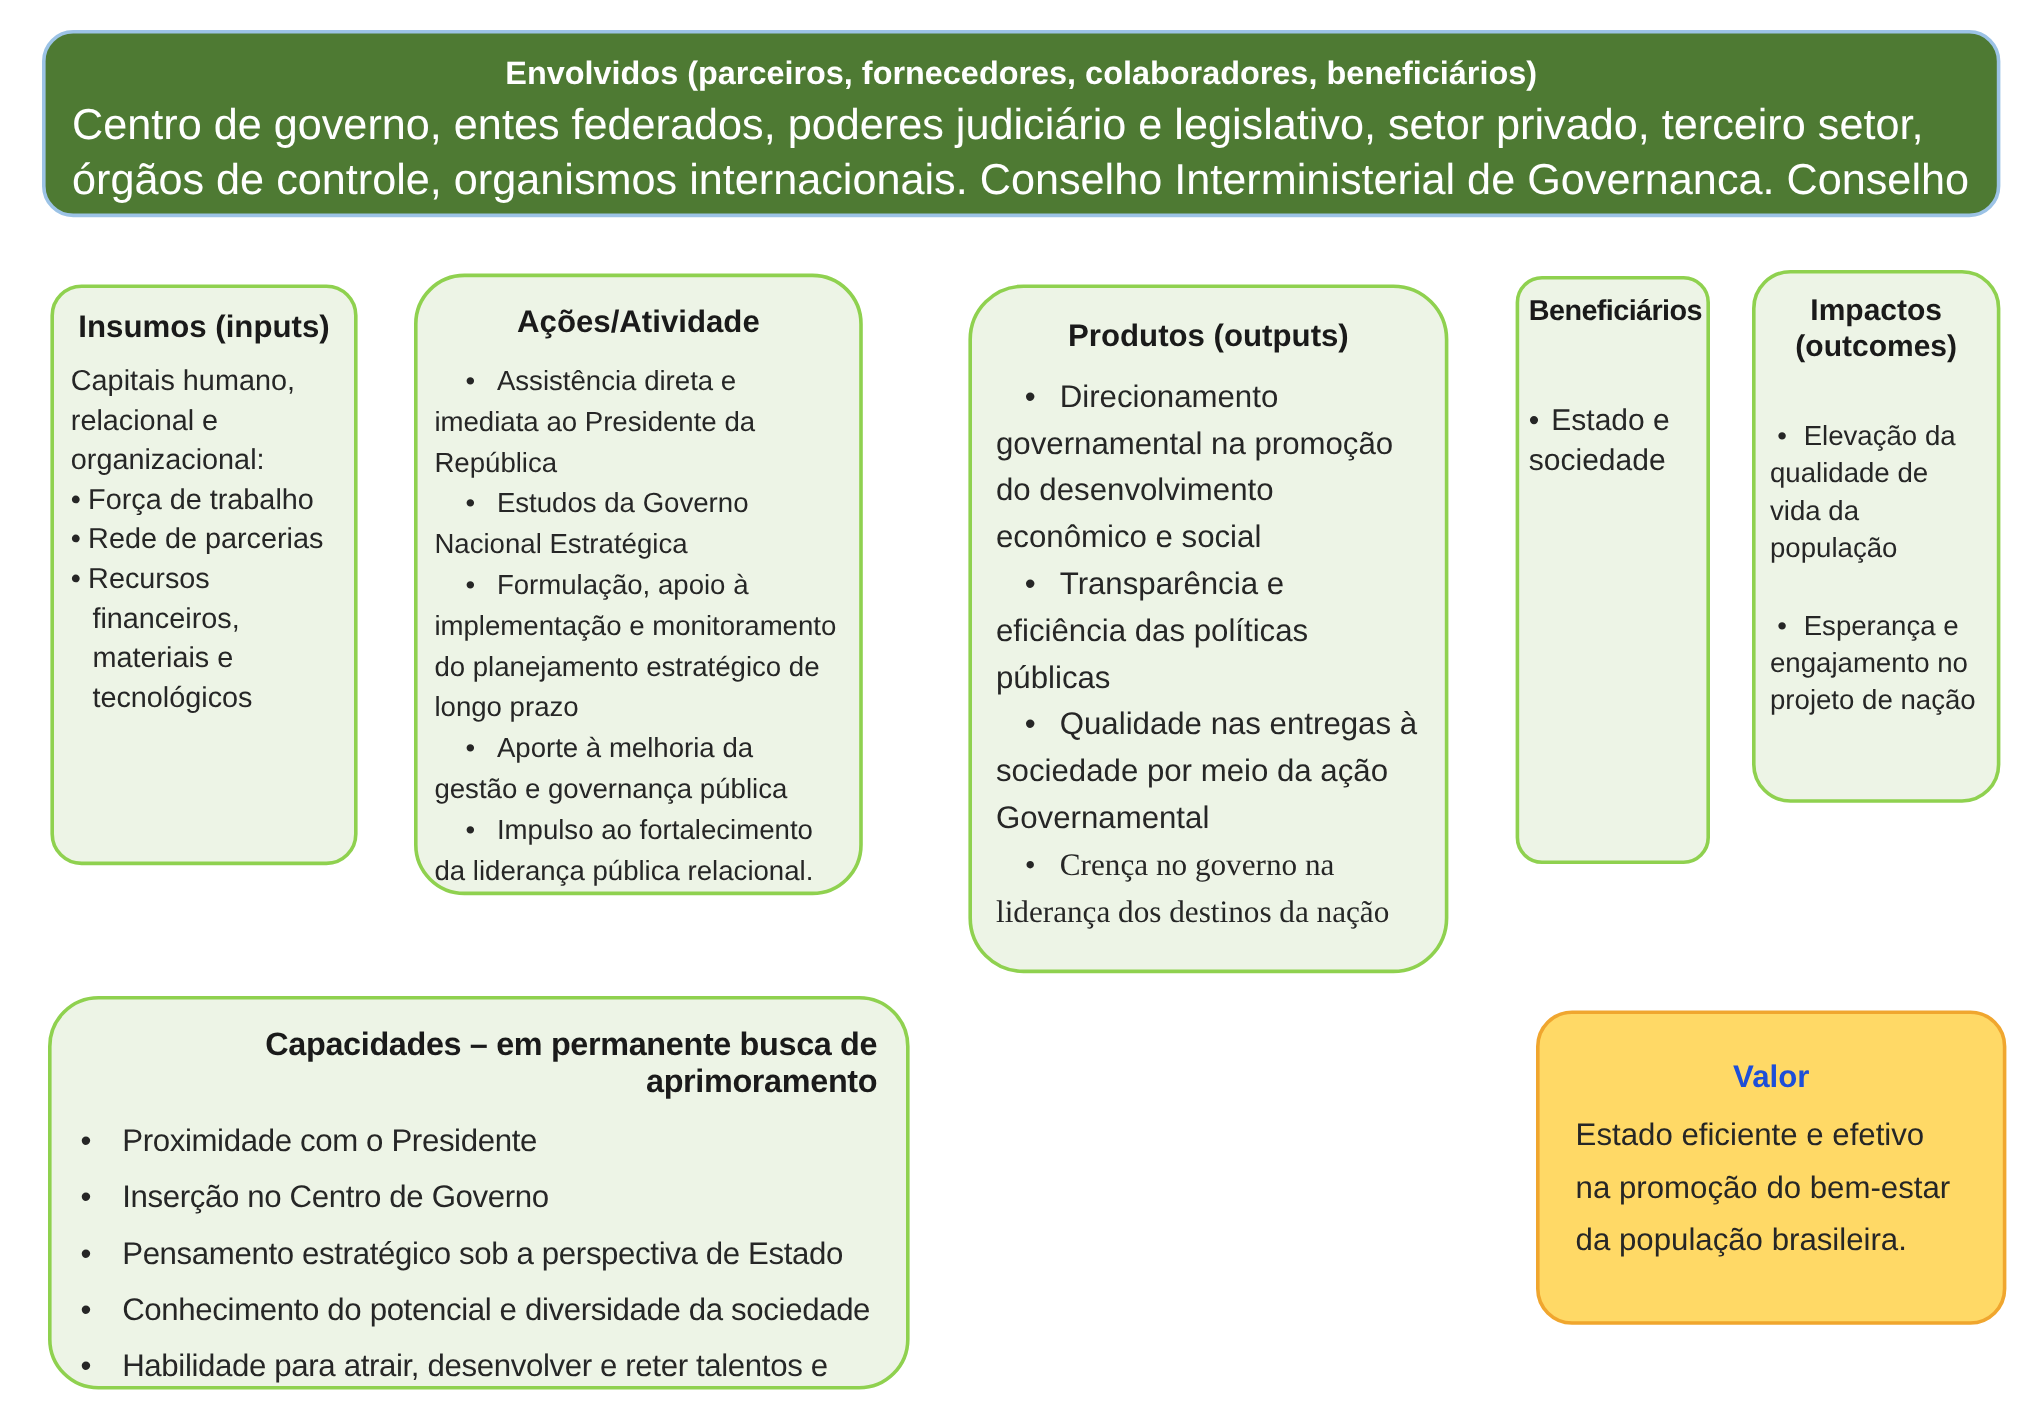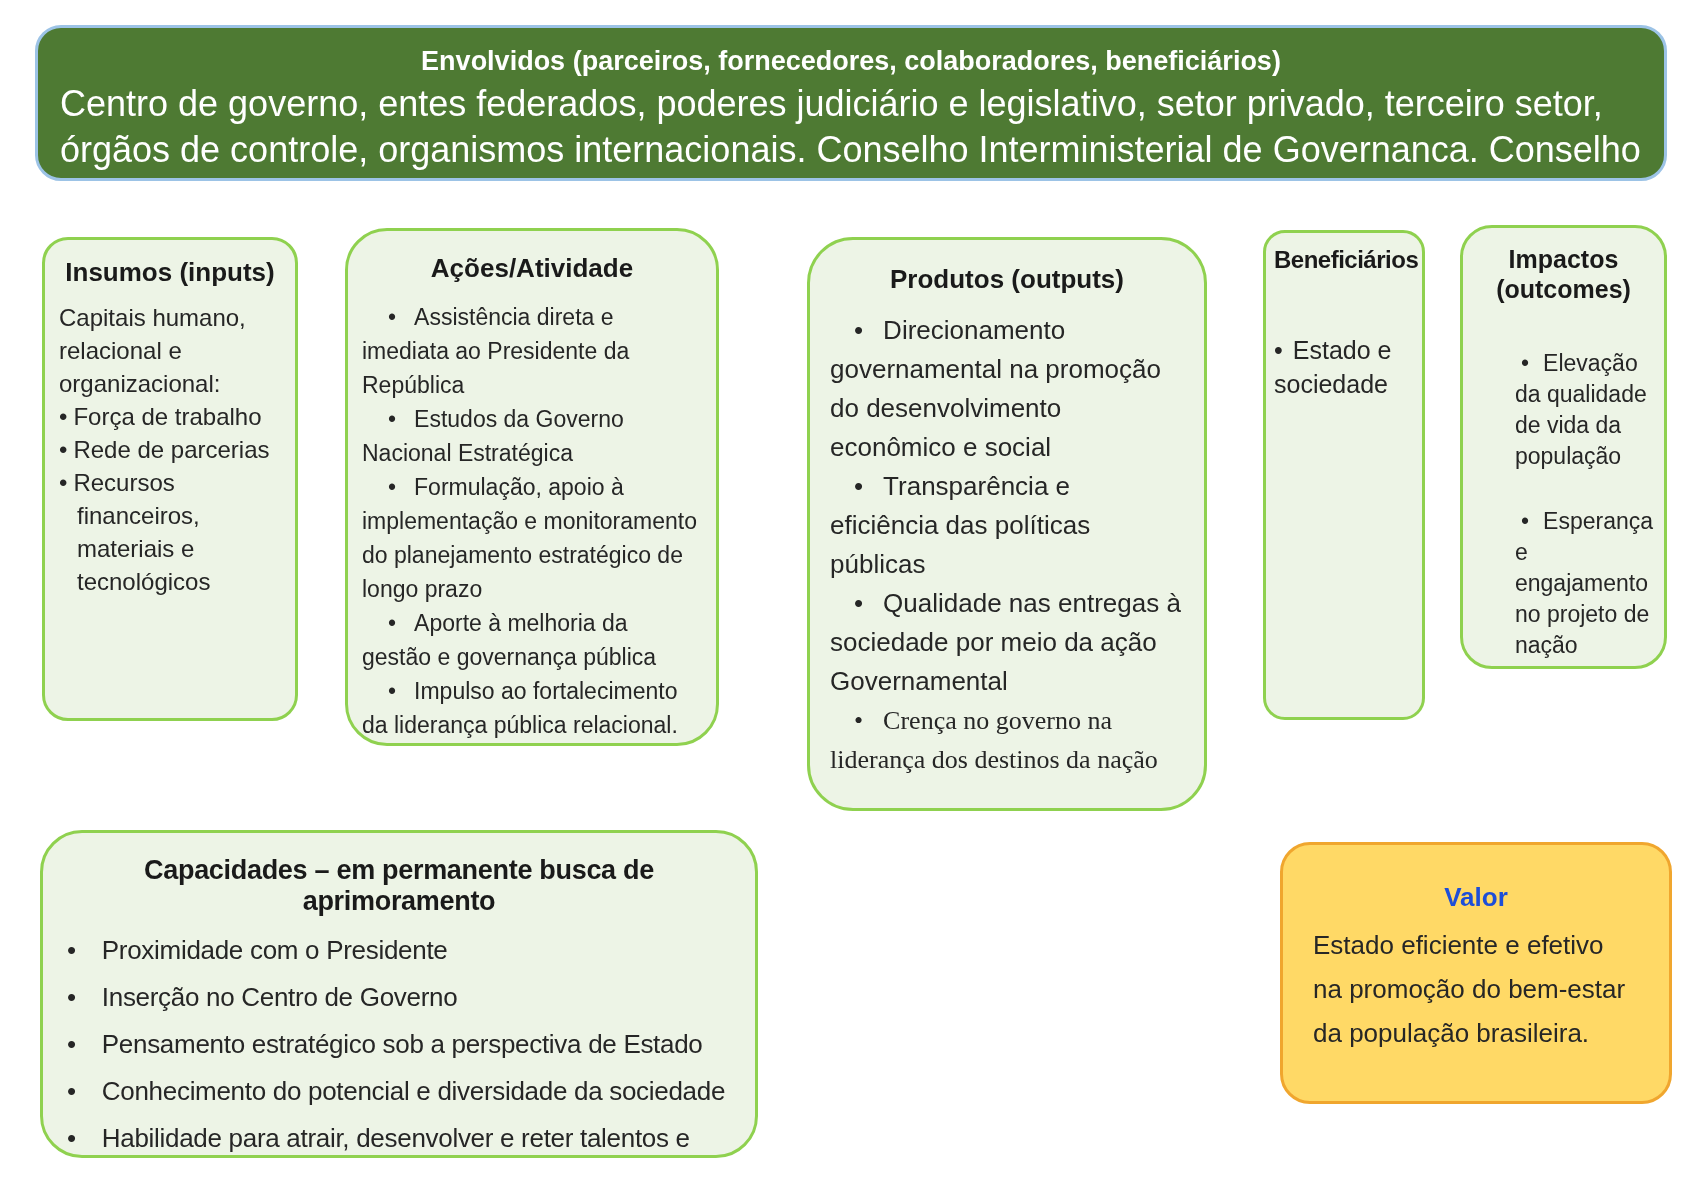--- a/index.html
+++ b/index.html
@@ -51,28 +51,28 @@
 
   .beneficiarios { left:1263px; top:230px; width:162px; height:490px; border-radius:22px;
                    padding:10px 8px; font-size:25px; line-height:34px; }
   .beneficiarios h2 { text-align:left; font-size:24px; letter-spacing:-0.5px; white-space:nowrap; }
   .beneficiarios .b { margin-top:56px; }
   .beneficiarios .dot { margin-right:10px; }
 
   .impactos { left:1460px; top:225px; width:207px; height:444px; border-radius:32px;
               padding:16px 12px; font-size:23px; line-height:31px; }
   .impactos h2 { font-size:25px; line-height:30px; margin-bottom:44px; }
-  .impactos .b { text-indent:6px;margin-left:40px; }
+  .impactos .b { text-indent:6px; }
   .impactos .dot { margin-right:14px; }
   .impactos .gap { margin-top:34px; }
 
   .capacidades { left:40px; top:830px; width:718px; height:328px; border-radius:42px;
                  padding:22px 24px; font-size:26px; line-height:31px;
                  letter-spacing:-0.3px; overflow:hidden; }
-  .capacidades h2 { text-align:center; font-size:27px; margin-bottom:18px; letter-spacing:-0.3px; }
+  .capacidades h2 { text-align:right; font-size:27px; margin-bottom:18px; letter-spacing:-0.3px; }
   .capacidades .hang { margin-top:16px; padding-left:40px; text-indent:-40px; }
   .capacidades .dot { margin-right:26px; }
 
   .valor { left:1280px; top:842px; width:392px; height:262px; border-radius:30px;
            background:var(--gold-fill,#FFD966); border:3px solid var(--gold-border,#F0A62E);
            padding:16px 30px; font-size:26px; line-height:44px; }
   .valor h2 { font-size:26px; margin:14px 0 4px; text-align:center; font-weight:bold; color:#1d4ed8; }
   .valor p { margin:0; }
 </style>
 </head>

